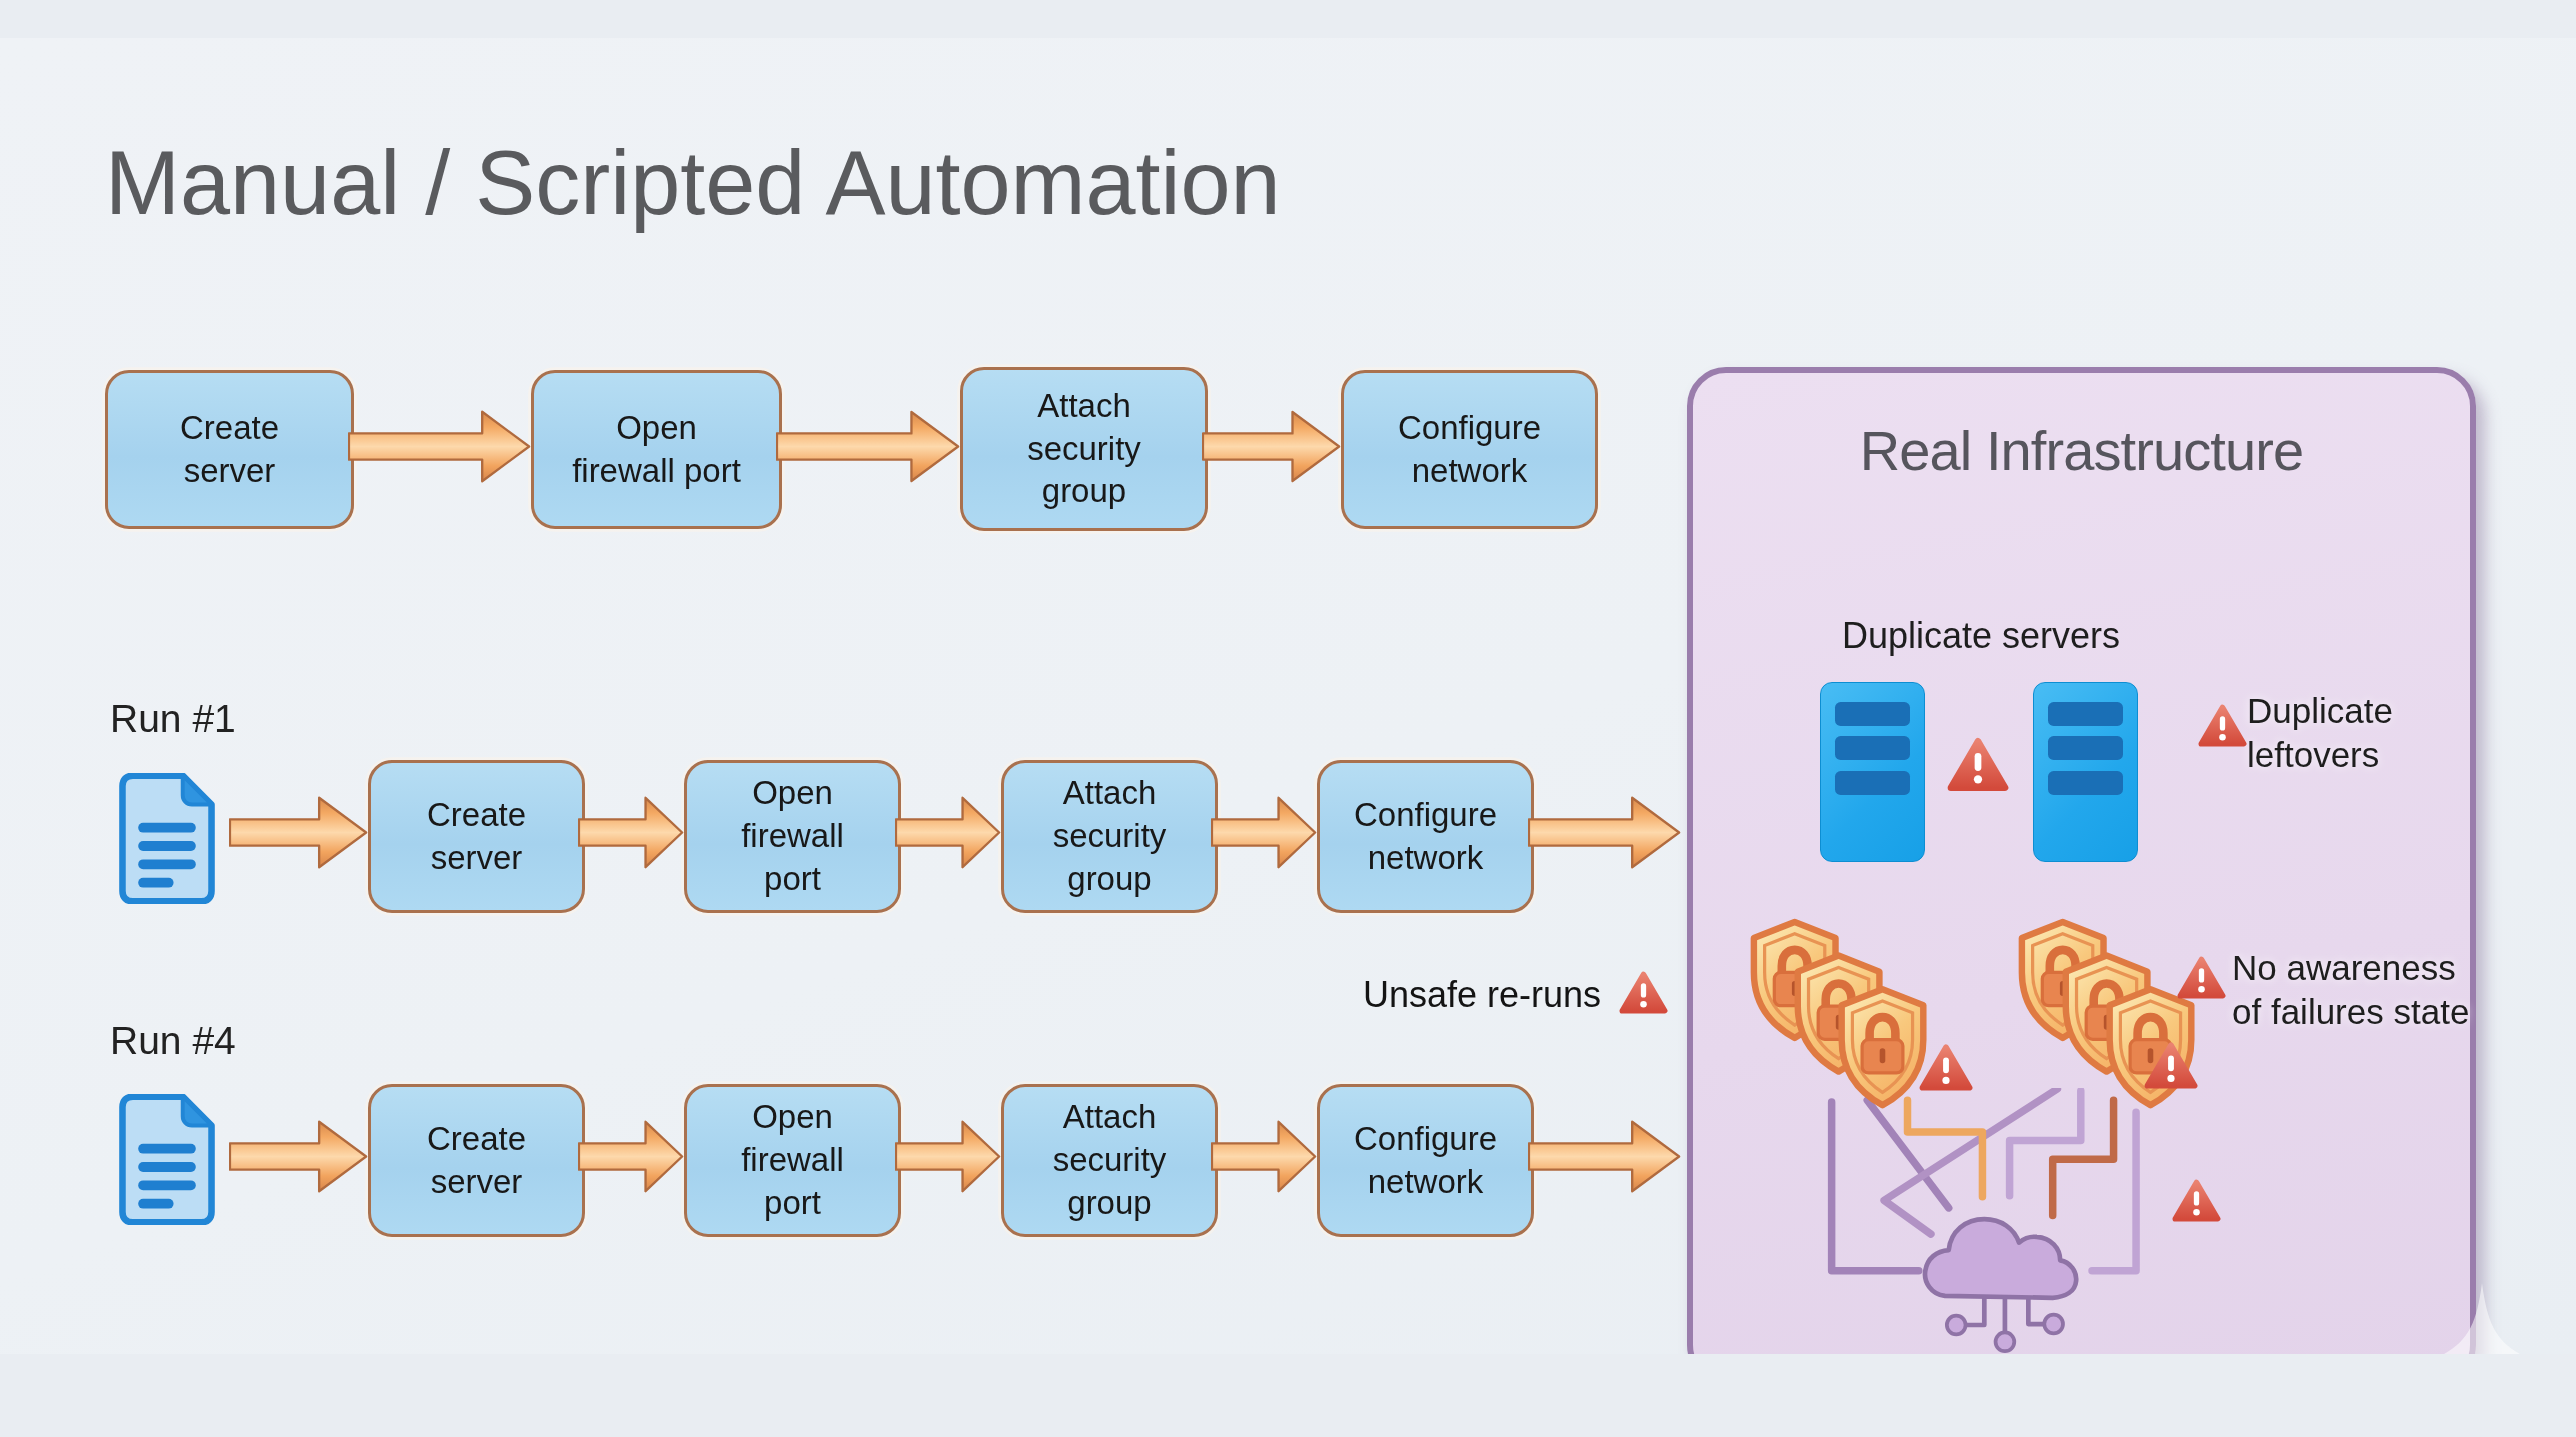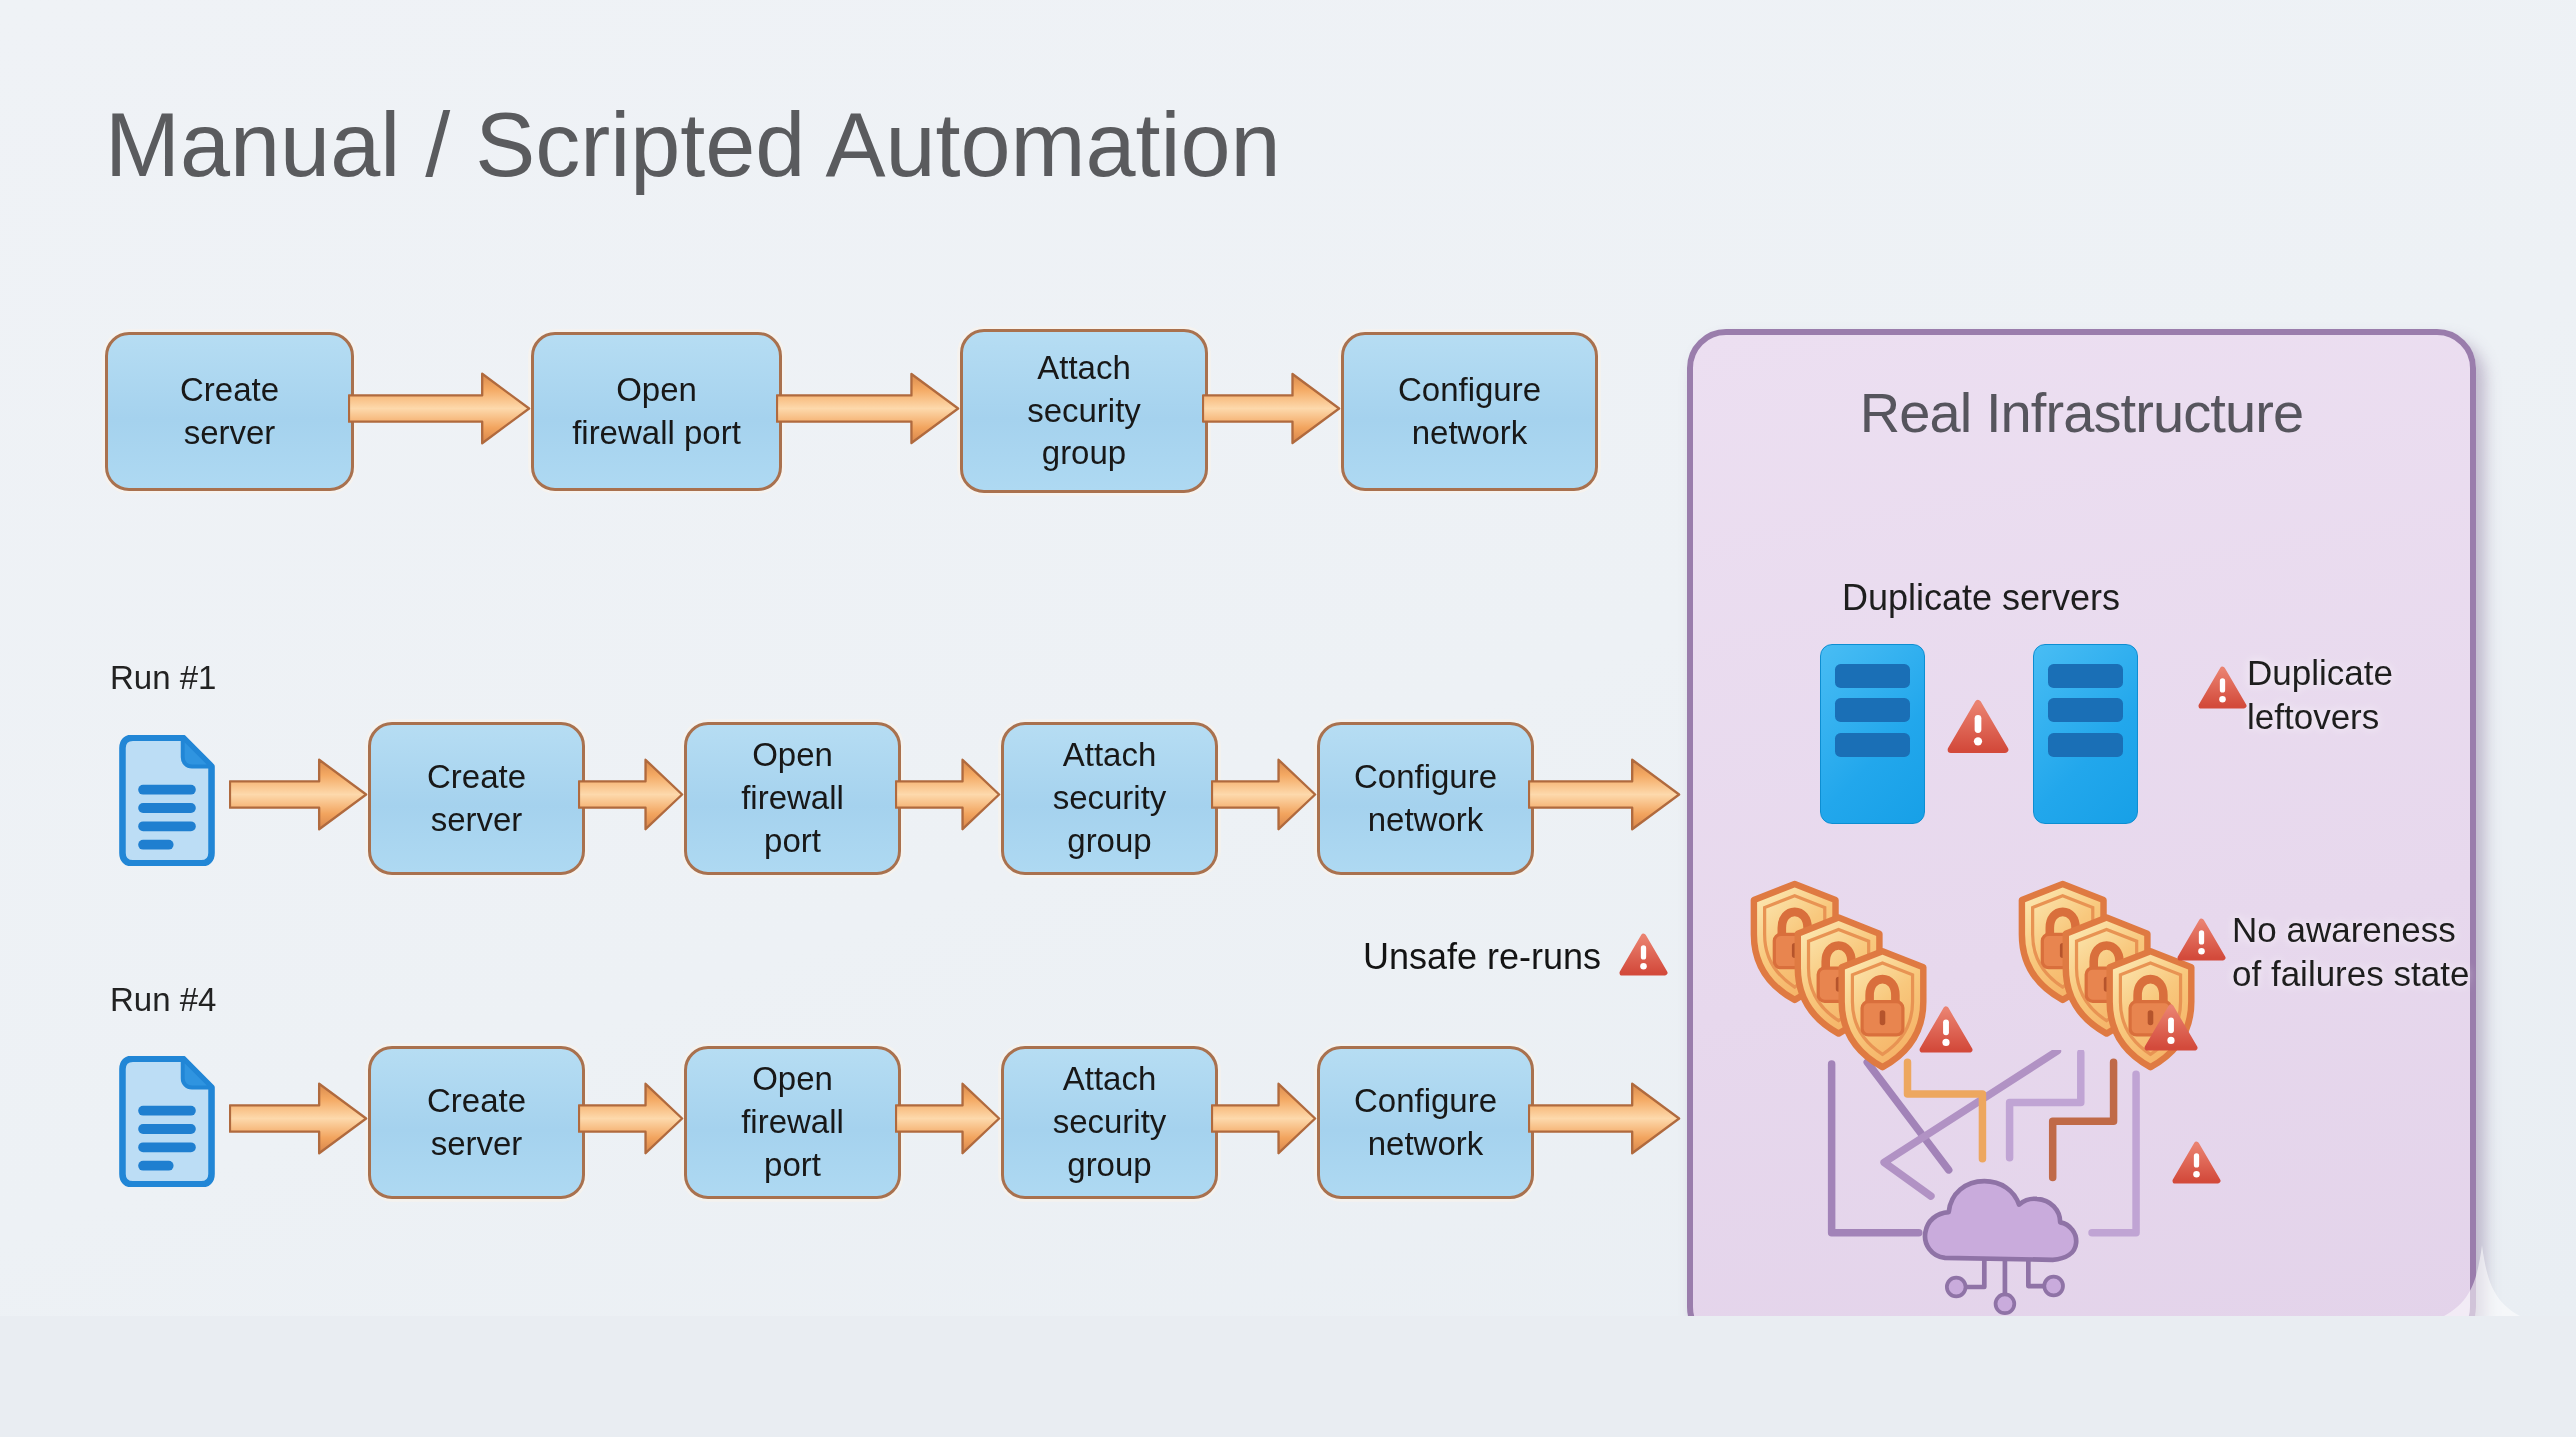--- a/index.html
+++ b/index.html
@@ -1,26 +1,26 @@
 <!DOCTYPE html>
 <html style="font-size:15px"><head>
 <meta charset="utf-8">
 <style>
   html,body{margin:0;padding:0;background:#e9edf2;}
   #stage{position:relative;width:2576px;height:1316px;overflow:hidden;
          background:linear-gradient(160deg,#eff2f6 0%,#edf1f5 55%,#e9eef3 100%);
-         font-family:"Liberation Sans", sans-serif;}
+         font-family:"Liberation Sans", sans-serif;margin-top:38px;}
   #main-title{position:absolute;left:105px;top:94px;font-size:90px;font-weight:300;
               color:#5a5b5e;letter-spacing:0px;white-space:nowrap;}
   .step{position:absolute;display:flex;align-items:center;justify-content:center;
         text-align:center;border:3.7px solid #a9714e;border-radius:24px;
         background:linear-gradient(180deg,#b6ddf3 0%,#a5d2ee 55%,#aed9f2 100%);
         box-shadow:0 0 0 2.8px rgba(255,244,230,.45);
         font-size:33px;line-height:1.3;color:#181818;white-space:pre-line;}
-  .run-label{position:absolute;font-size:33px;color:#222;}
+  .run-label{position:absolute;font-size:39px;color:#222;}
   .arrow{position:absolute;z-index:2;}
   #panel{position:absolute;left:1687px;top:329px;width:789px;height:1017px;
          background:linear-gradient(170deg,#ecdff1 0%,#e7d8ed 60%,#e3d3ea 100%);
          border:6.6px solid #9a7dac;border-radius:39px;box-sizing:border-box;
          box-shadow:8.4px 10.3px 15px rgba(110,80,130,.35);z-index:1;}
   #panel-title{position:absolute;left:1687px;top:380px;width:789px;text-align:center;
                font-size:56px;color:#56555d;letter-spacing:-0.9px;}
   #dup-servers-label{position:absolute;left:1842px;top:577px;font-size:36px;color:#1e1e1e;}
   .server{position:absolute;width:105px;height:180px;border-radius:12px;
           background:linear-gradient(135deg,#49bdf4 0%,#22a7ec 60%,#17a0e7 100%);

